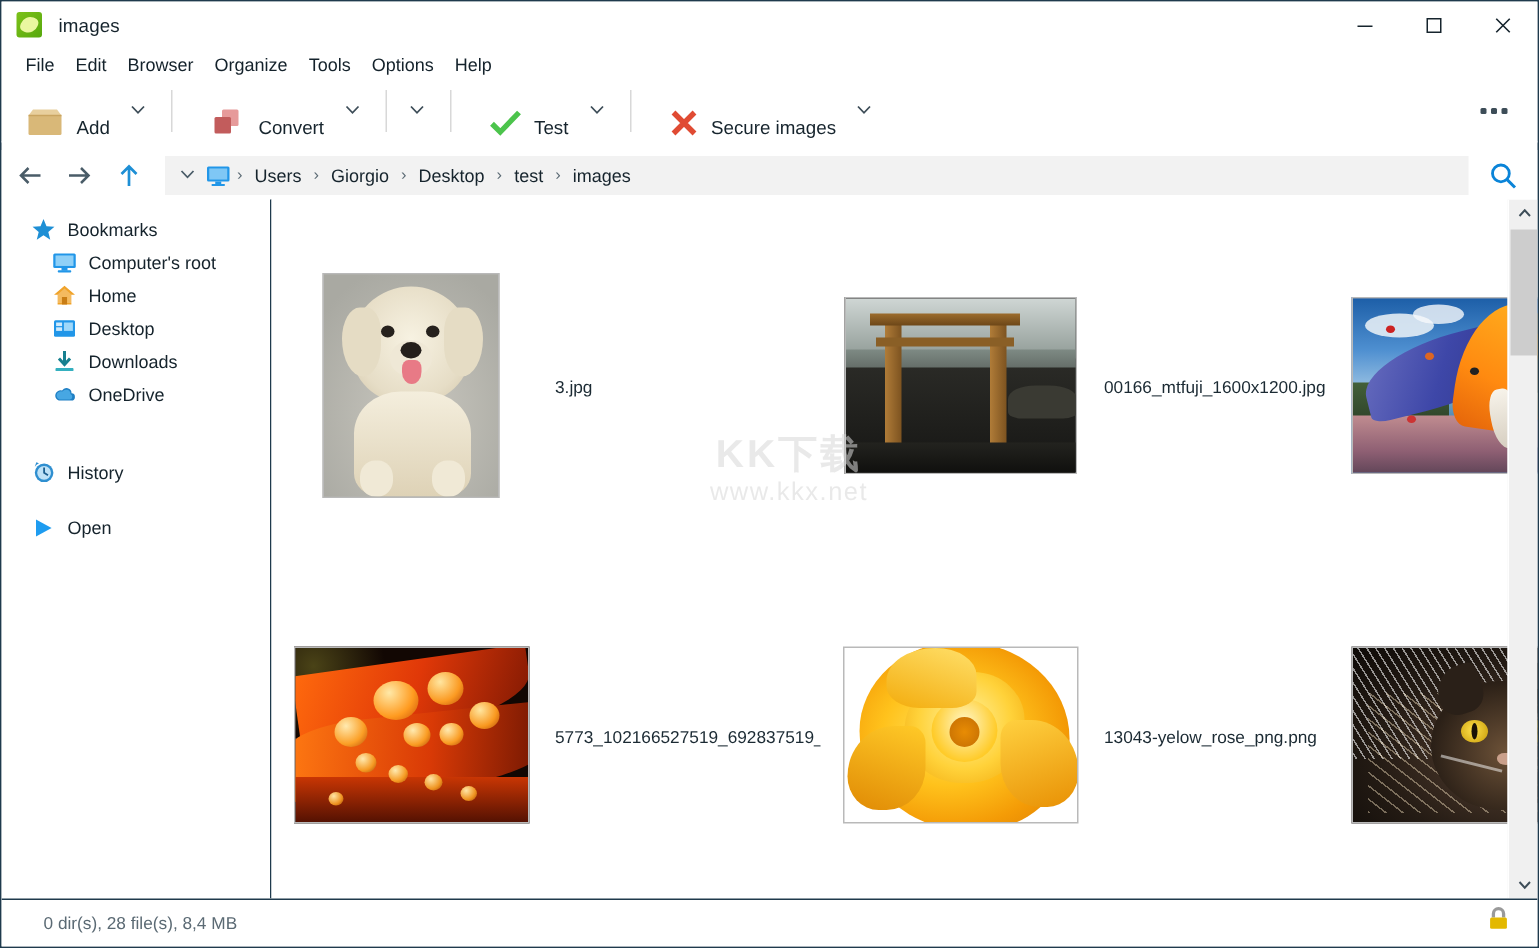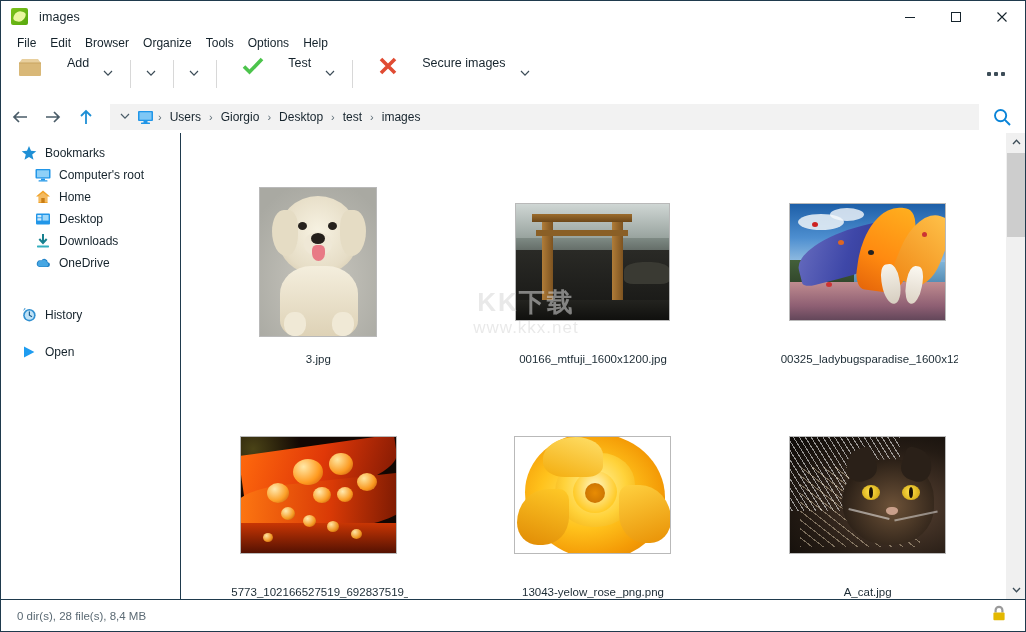--- a/index.html
+++ b/index.html
@@ -59,21 +59,21 @@
   }
 
   
   .toolbar {
     position:absolute; left:0; top:52px; width:1024px; height:42px;
     background:#fff; display:flex; align-items:center;
     border-bottom:1px solid #ffffff;
   }
   .tb-group { display:flex; align-items:center; height:42px; }
   .tb-btn {
-    display:flex; align-items:flex-start; gap:24px;
+    display:flex; align-items:flex-end; gap:8px;
     height:36px; padding:0 8px 0 10px; margin-left:6px; border-radius:2px;
   }
   .tb-label { font-size:12.5px; color:#16242d; white-space:nowrap; }
   .tb-arrow {
     width:22px; height:36px; display:flex; align-items:center; justify-content:center;
     border-radius:2px;
   }
   .tb-sep { width:1px; height:28px; background:#d8d8d8; margin:0 9px 0 11px; }
   .tb-dots {
     margin-left:auto; margin-right:14px; width:30px; height:30px;
@@ -135,21 +135,21 @@
   .filepane {
     position:relative; flex:1 1 auto; height:466px; background:#fff; overflow:hidden;
   }
   .grid {
     position:absolute; left:0; top:0; right:20px; bottom:0;
     display:grid;
     grid-template-columns:repeat(3, 1fr);
     grid-template-rows:repeat(2, 1fr);
   }
   .cell {
-    display:flex; flex-direction:column; align-items:center; justify-content:flex-end;
+    display:flex; flex-direction:row; align-items:center; justify-content:flex-start;
     padding-top:14px;
   }
   .thumb-wrap {
     width:186px; height:170px; display:flex; align-items:center; justify-content:center;
   }
   .thumb {
     border:1px solid #b9b9b9;
     background-repeat:no-repeat; background-size:cover;
     box-shadow:0 0 0 0 rgba(0,0,0,0);
   }
@@ -174,21 +174,21 @@
     position:absolute; left:1px; top:20px; width:18px; height:84px;
     background:#cdcdcd;
   }
 
   
   .statusbar {
     position:absolute; left:0; top:598px; width:1024px; height:32px;
     background:#fff; display:flex; align-items:center;
     border-top:1px solid #1f3a4d;
   }
-  .status-text { margin-left:16px; font-size:11.5px; color:#5b6a74; }
+  .status-text { margin-left:28px; font-size:11.5px; color:#5b6a74; }
   .status-lock { margin-left:auto; margin-right:16px; }
 
   
   .watermark {
     position:absolute; left:455px; top:288px; width:140px; height:50px;
     pointer-events:none; text-align:center; opacity:.55;
   }
   .wm-main {
     font-size:26px; font-weight:bold; color:#d8d8d8; letter-spacing:2px;
     line-height:26px;
@@ -252,20 +252,27 @@
       </div>
       <div class="tb-arrow">
         <svg class="ico" width="10" height="7" viewBox="0 0 10 7">
           <path d="M1 1 L5 5.2 L9 1" stroke="#3d4d58" stroke-width="1.2" fill="none"></path>
         </svg>
       </div>
     </div>
     <div class="tb-sep"></div>
 
     <div class="tb-group">
+      <div class="tb-btn">
+        <svg class="ico" width="24" height="22" viewBox="0 0 24 22">
+          <rect x="8" y="3" width="11" height="11" rx="1" fill="#e69a9a"></rect>
+          <rect x="3" y="8" width="11" height="11" rx="1" fill="#c25c5c"></rect>
+        </svg>
+        <span class="tb-label">Convert</span>
+      </div>
       <div class="tb-arrow">
         <svg class="ico" width="10" height="7" viewBox="0 0 10 7">
           <path d="M1 1 L5 5.2 L9 1" stroke="#3d4d58" stroke-width="1.2" fill="none"></path>
         </svg>
       </div>
     </div>
     <div class="tb-sep"></div>
 
     <div class="tb-group">
       <div class="tb-arrow">

